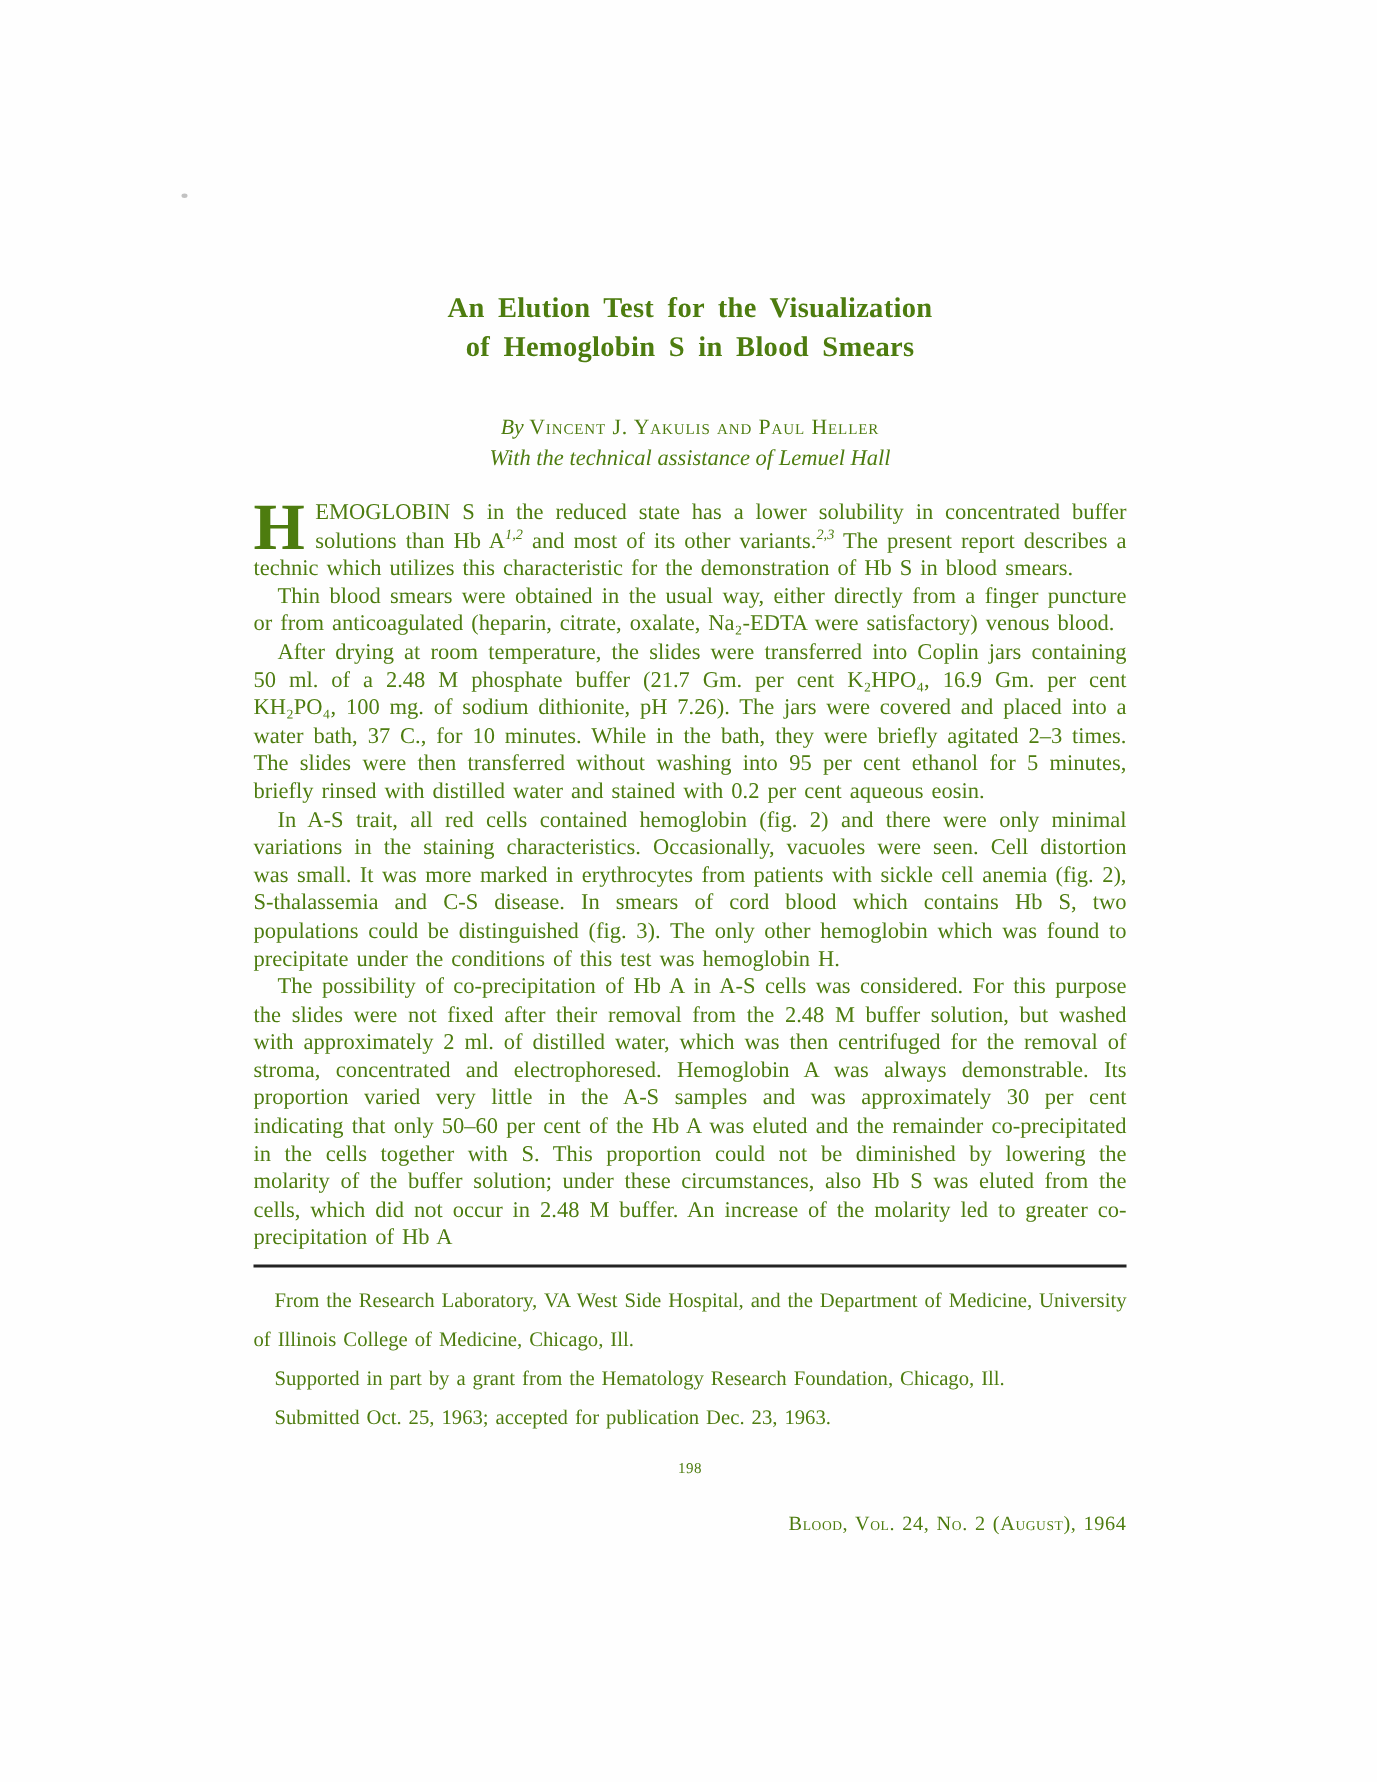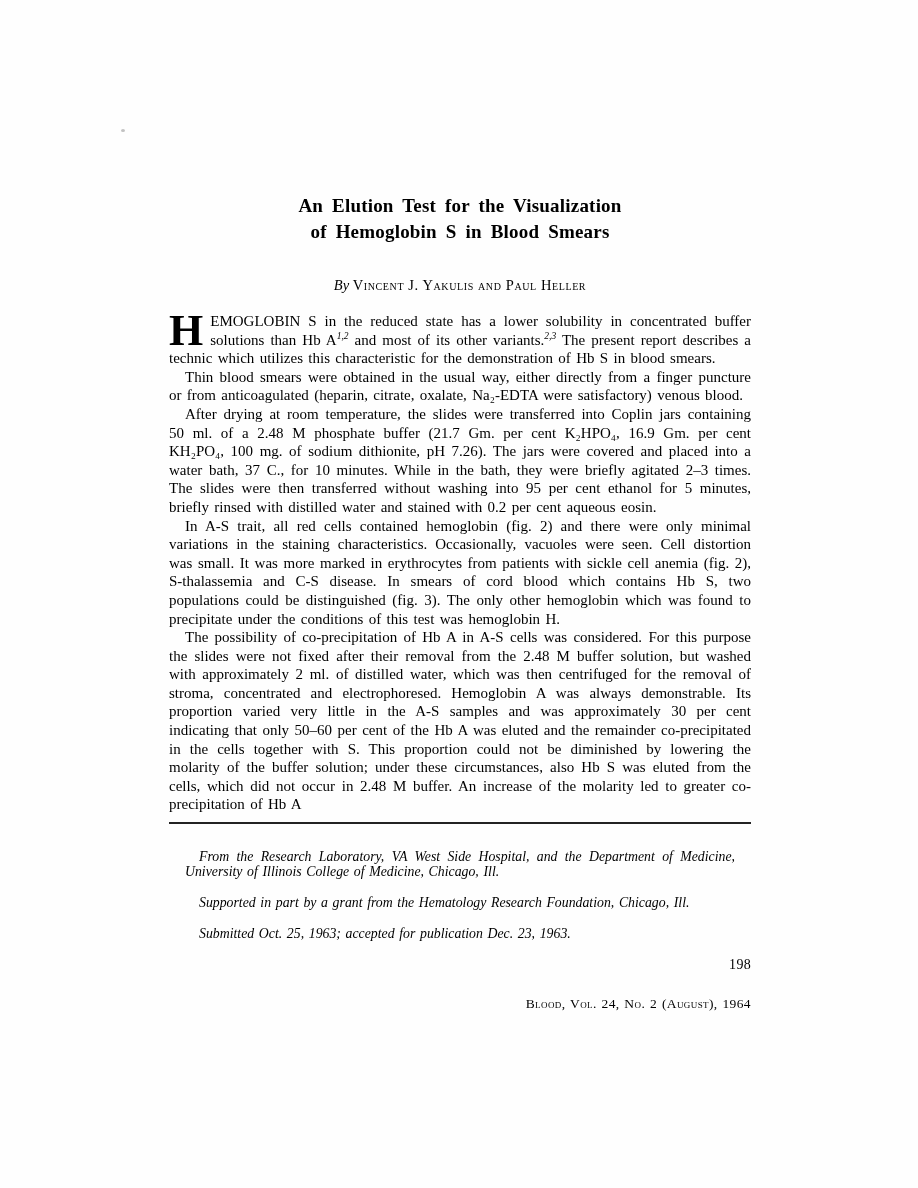--- a/index.html
+++ b/index.html
@@ -7,21 +7,21 @@
     padding: 0;
     background: #ffffff;
   }
   .page {
     position: relative;
     width: 918px;
     height: 1188px;
     background: #fefefe;
     overflow: hidden;
     font-family: "Liberation Serif", "DejaVu Serif", serif;
-    color: #000000;
+    color: #4d7c0f;
   }
   .scan-speck {
     position: absolute;
     left: 121px;
     top: 129px;
     width: 4px;
     height: 3px;
     background: #c2c2c2;
     border-radius: 50%;
   }
@@ -86,32 +86,31 @@
     line-height: 0;
     letter-spacing: 0;
     font-style: italic;
   }
   .footnote-block {
     margin-top: 8px;
     border-top: 2px solid #232323;
     padding-top: 9px;
   }
   .footnote-block p {
-    margin: 16px;
-    font-style: italic;
+    margin: 0;
     font-size: 13.8px;
-    line-height: 15px;
+    line-height: 26px;
     text-indent: 14px;
     text-align: justify;
     word-spacing: 1.2px;
   }
   .page-number {
-    text-align: right;
+    text-align: center;
     margin-top: 16px;
-    font-size: 14px;
+    font-size: 10px;
     letter-spacing: 0.3px;
   }
   .journal-line {
     text-align: right;
     margin-top: 23px;
     font-size: 13.5px;
     font-variant: small-caps;
     letter-spacing: 0.4px;
     word-spacing: 1px;
   }
@@ -129,20 +128,21 @@
       <div>An Elution Test for the Visualization</div>
       <div>of Hemoglobin S in Blood Smears</div>
     </div>
 
     <div class="byline">
       <span class="by">By</span>
       <span> </span>
       <span class="authors">Vincent J. Yakulis and Paul Heller</span>
     </div>
 
+    <div class="assistance">With the technical assistance of Lemuel Hall</div>
 
     <div class="body-text">
       <p class="lead">
         <span class="dropcap">H</span><span>EMOGLOBIN S in the reduced state has a lower solubility in concentrated buffer solutions than Hb A</span><span class="supref">1,2</span><span> and most of its other variants.</span><span class="supref">2,3</span><span> The present report describes a technic which utilizes this characteristic for the demonstration of Hb S in blood smears.</span>
       </p>
       <p>Thin blood smears were obtained in the usual way, either directly from a finger puncture or from anticoagulated (heparin, citrate, oxalate, Na₂-EDTA were satisfactory) venous blood.</p>
       <p>After drying at room temperature, the slides were transferred into Coplin jars containing 50 ml. of a 2.48 M phosphate buffer (21.7 Gm. per cent K₂HPO₄, 16.9 Gm. per cent KH₂PO₄, 100 mg. of sodium dithionite, pH 7.26). The jars were covered and placed into a water bath, 37 C., for 10 minutes. While in the bath, they were briefly agitated 2–3 times. The slides were then transferred without washing into 95 per cent ethanol for 5 minutes, briefly rinsed with distilled water and stained with 0.2 per cent aqueous eosin.</p>
       <p>In A-S trait, all red cells contained hemoglobin (fig. 2) and there were only minimal variations in the staining characteristics. Occasionally, vacuoles were seen. Cell distortion was small. It was more marked in erythrocytes from patients with sickle cell anemia (fig. 2), S-thalassemia and C-S disease. In smears of cord blood which contains Hb S, two populations could be distinguished (fig. 3). The only other hemoglobin which was found to precipitate under the conditions of this test was hemoglobin H.</p>
       <p>The possibility of co-precipitation of Hb A in A-S cells was considered. For this purpose the slides were not fixed after their removal from the 2.48 M buffer solution, but washed with approximately 2 ml. of distilled water, which was then centrifuged for the removal of stroma, concentrated and electrophoresed. Hemoglobin A was always demonstrable. Its proportion varied very little in the A-S samples and was approximately 30 per cent indicating that only 50–60 per cent of the Hb A was eluted and the remainder co-precipitated in the cells together with S. This proportion could not be diminished by lowering the molarity of the buffer solution; under these circumstances, also Hb S was eluted from the cells, which did not occur in 2.48 M buffer. An increase of the molarity led to greater co-precipitation of Hb A</p>
     </div>

